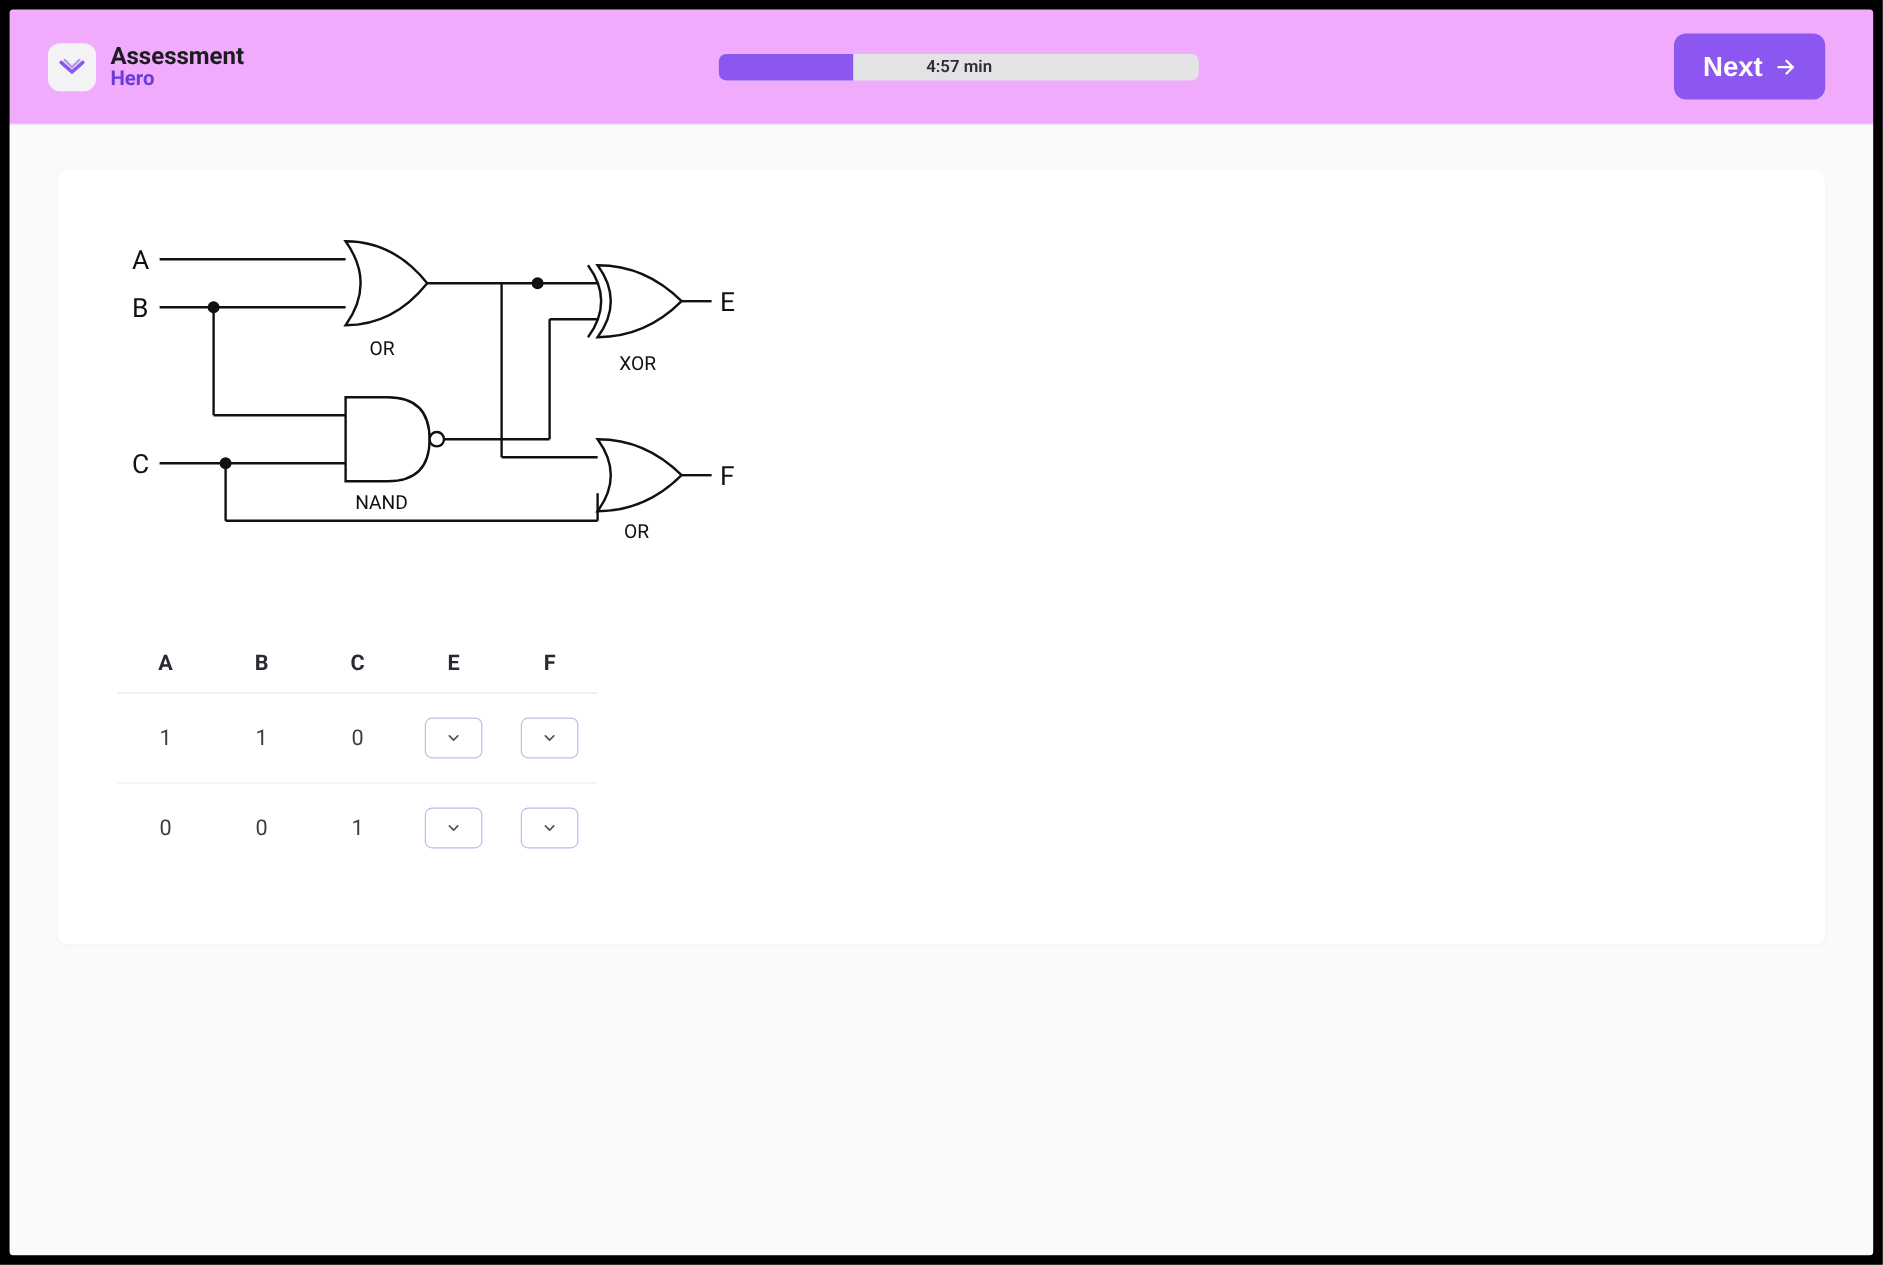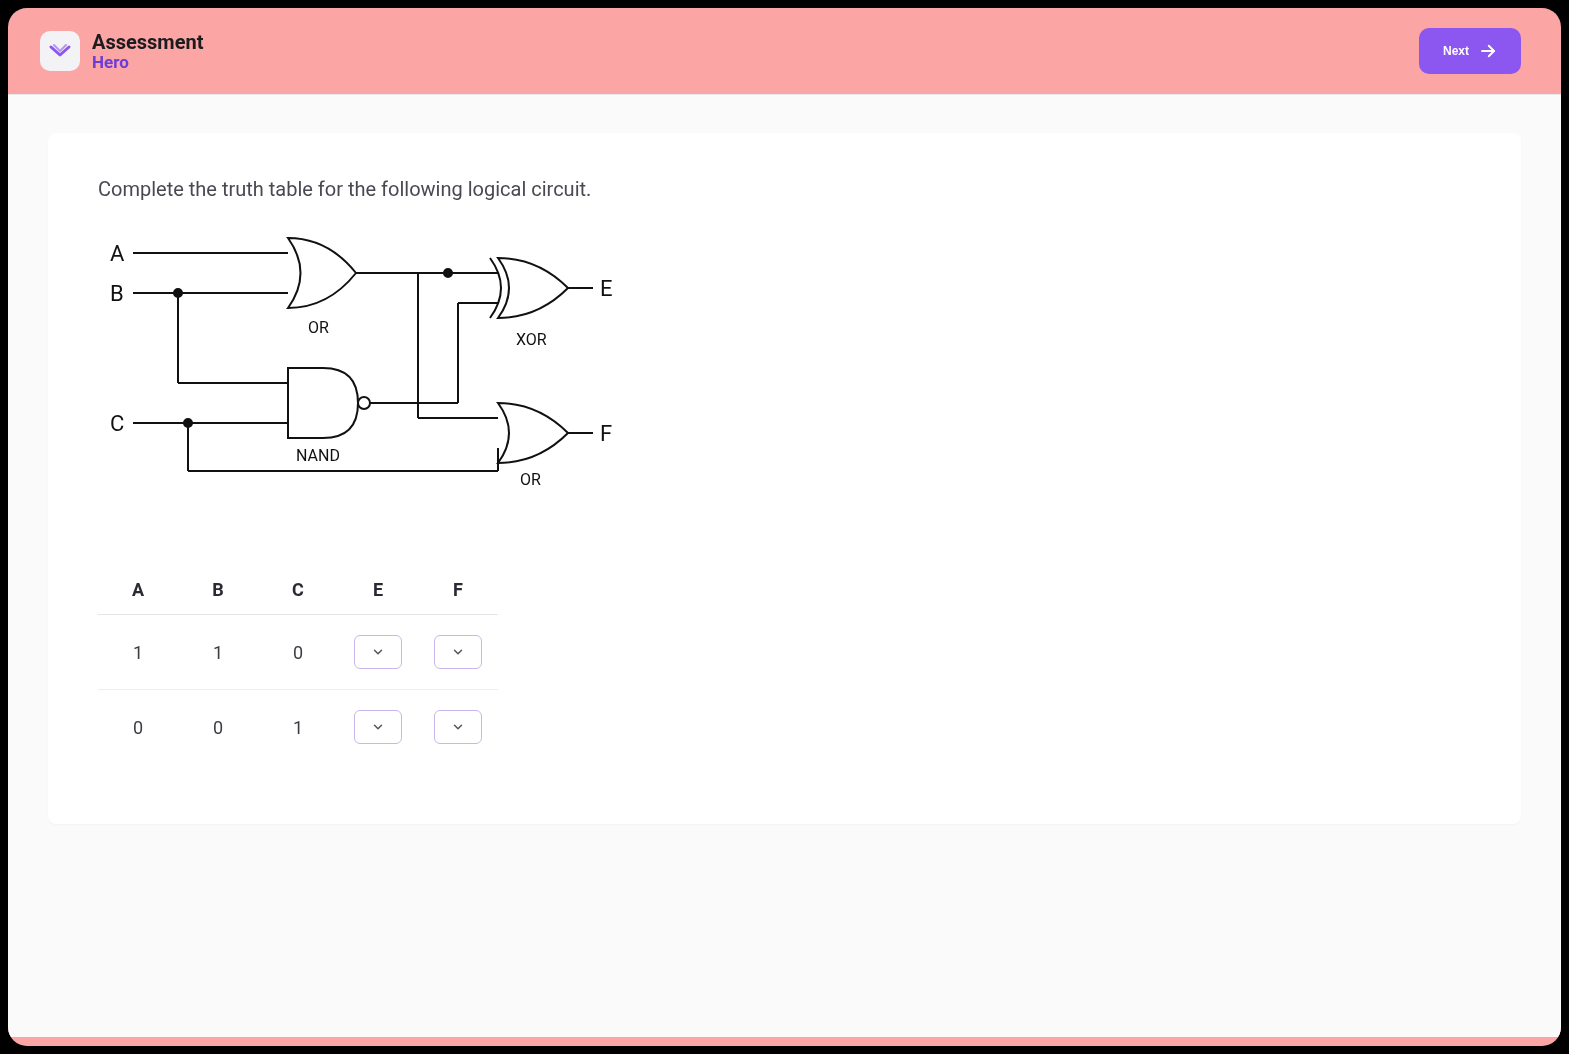--- a/index.html
+++ b/index.html
@@ -4,22 +4,22 @@
 <style>
 * { box-sizing: border-box; margin: 0; padding: 0; }
 body {
   font-family: -apple-system, BlinkMacSystemFont, "Segoe UI", Roboto, Helvetica, Arial, sans-serif;
   background: #000;
   padding: 8px;
   width: 1569px;
   height: 1054px;
 }
 .app-window {
-  background: #fca5a5;
-  border-radius: 19px;
+  background: #f0abfc;
+  border-radius: 3px;
   width: 100%;
   height: 100%;
   overflow: hidden;
 }
 .header {
   display: flex;
   align-items: center;
   justify-content: space-between;
   padding: 20px 40px 20px 32px;
   border-bottom: 1px solid #e8e8eb;
@@ -83,21 +83,21 @@
   font-size: 14px;
   font-weight: 600;
   color: #2c2c33;
 }
 .next-btn {
   background: #8c56f0;
   color: #fff;
   border: none;
   border-radius: 10px;
   padding: 14px 24px;
-  font-size: 12px;
+  font-size: 23px;
   font-weight: 600;
   display: flex;
   align-items: center;
   gap: 10px;
   cursor: pointer;
 }
 .content-area {
   padding: 38px 40px;
   background: #fafafb;
   min-height: calc(100% - 96px);
@@ -165,33 +165,38 @@
           <path d="M3 8 L12 16 L21 8" fill="none" stroke="#8c56f0" stroke-width="3" stroke-linecap="round" stroke-linejoin="round"></path>
           <path d="M6 6 L12 12 L18 6" fill="none" stroke="#8c56f0" stroke-width="2" stroke-linecap="round" stroke-linejoin="round" opacity="0.6"></path>
         </svg>
       </div>
       <div class="brand-text">
         <span class="brand-line1">Assessment</span>
         <span class="brand-line2">Hero</span>
       </div>
     </div>
 
+    <div class="progress-wrap">
+      <div class="progress">
+        <div class="progress-fill" style="width: 28%;"></div>
+        <span class="progress-label">4:57 min</span>
+      </div>
+    </div>
 
     <button class="next-btn">
       <span>Next</span>
       <svg width="18" height="18" viewBox="0 0 24 24" fill="none" stroke="#fff" stroke-width="2.5" stroke-linecap="round" stroke-linejoin="round">
         <line x1="4" y1="12" x2="20" y2="12"></line>
         <polyline points="13 5 20 12 13 19"></polyline>
       </svg>
     </button>
   </div>
 
   <div class="content-area">
     <div class="card">
-      <p class="question-text">Complete the truth table for the following logical circuit.</p>
 
       <svg class="circuit-svg" width="580" height="290" viewBox="0 0 580 290">
         <g fill="none" stroke="#111" stroke-width="2">
 
           <line x1="35" y1="30" x2="190" y2="30"></line>
 
           <line x1="35" y1="70" x2="190" y2="70"></line>
 
           <circle cx="80" cy="70" r="4" fill="#111"></circle>
           <line x1="80" y1="70" x2="80" y2="160"></line>

